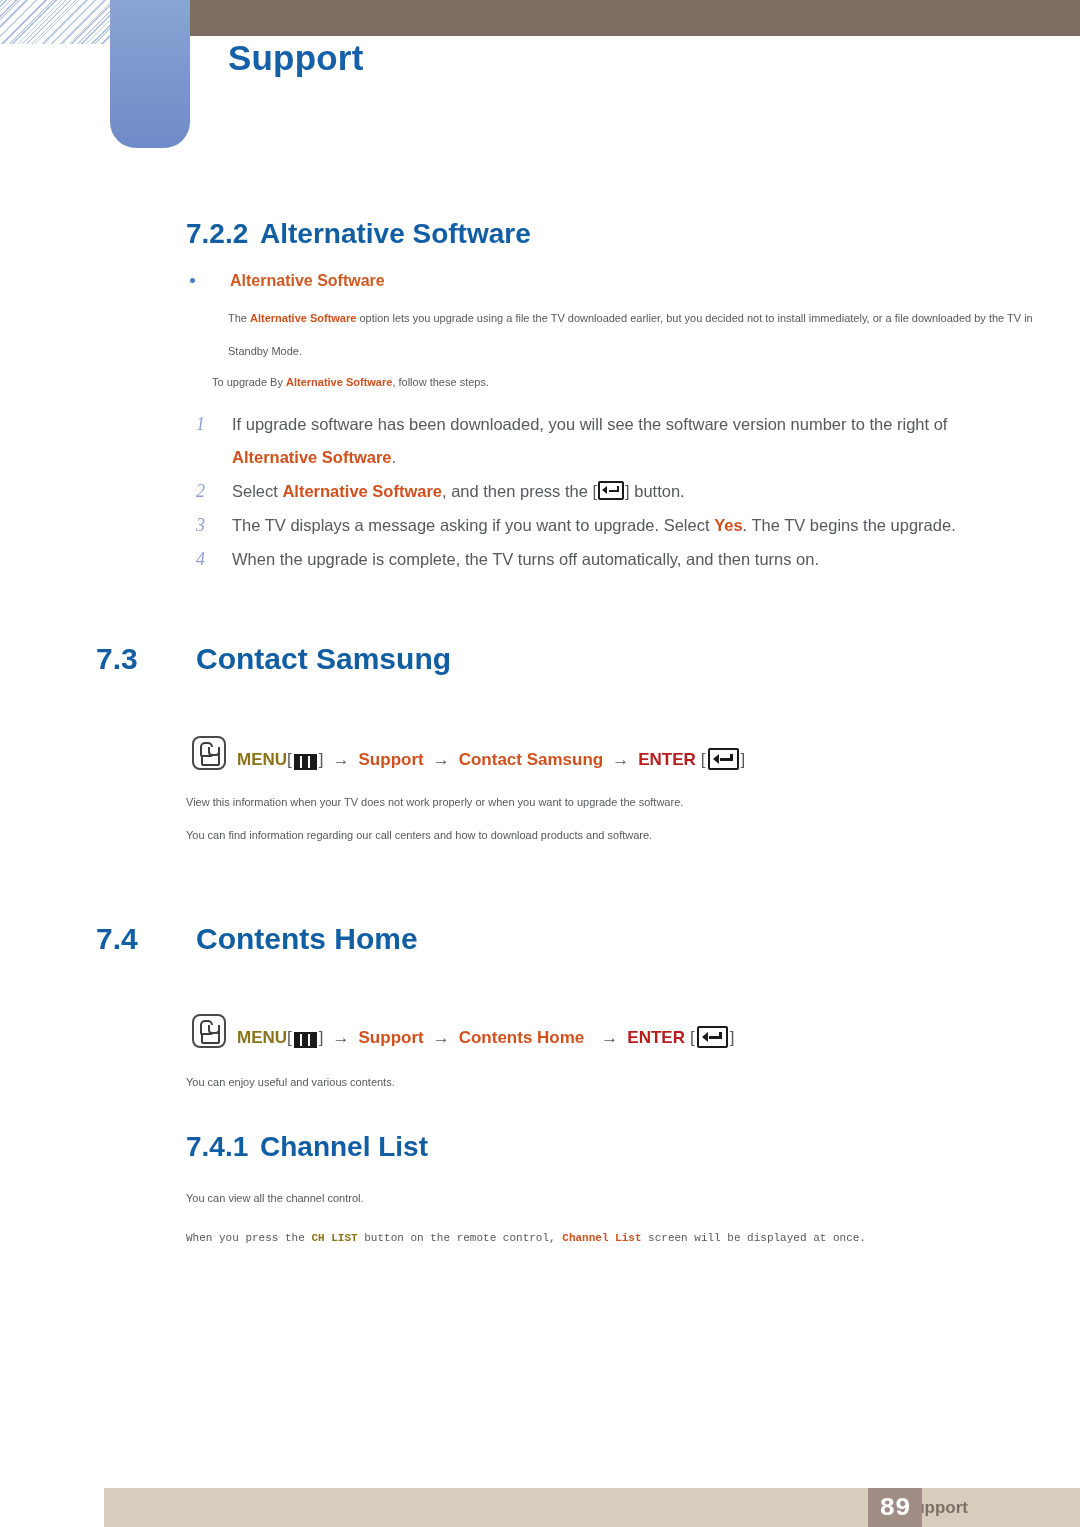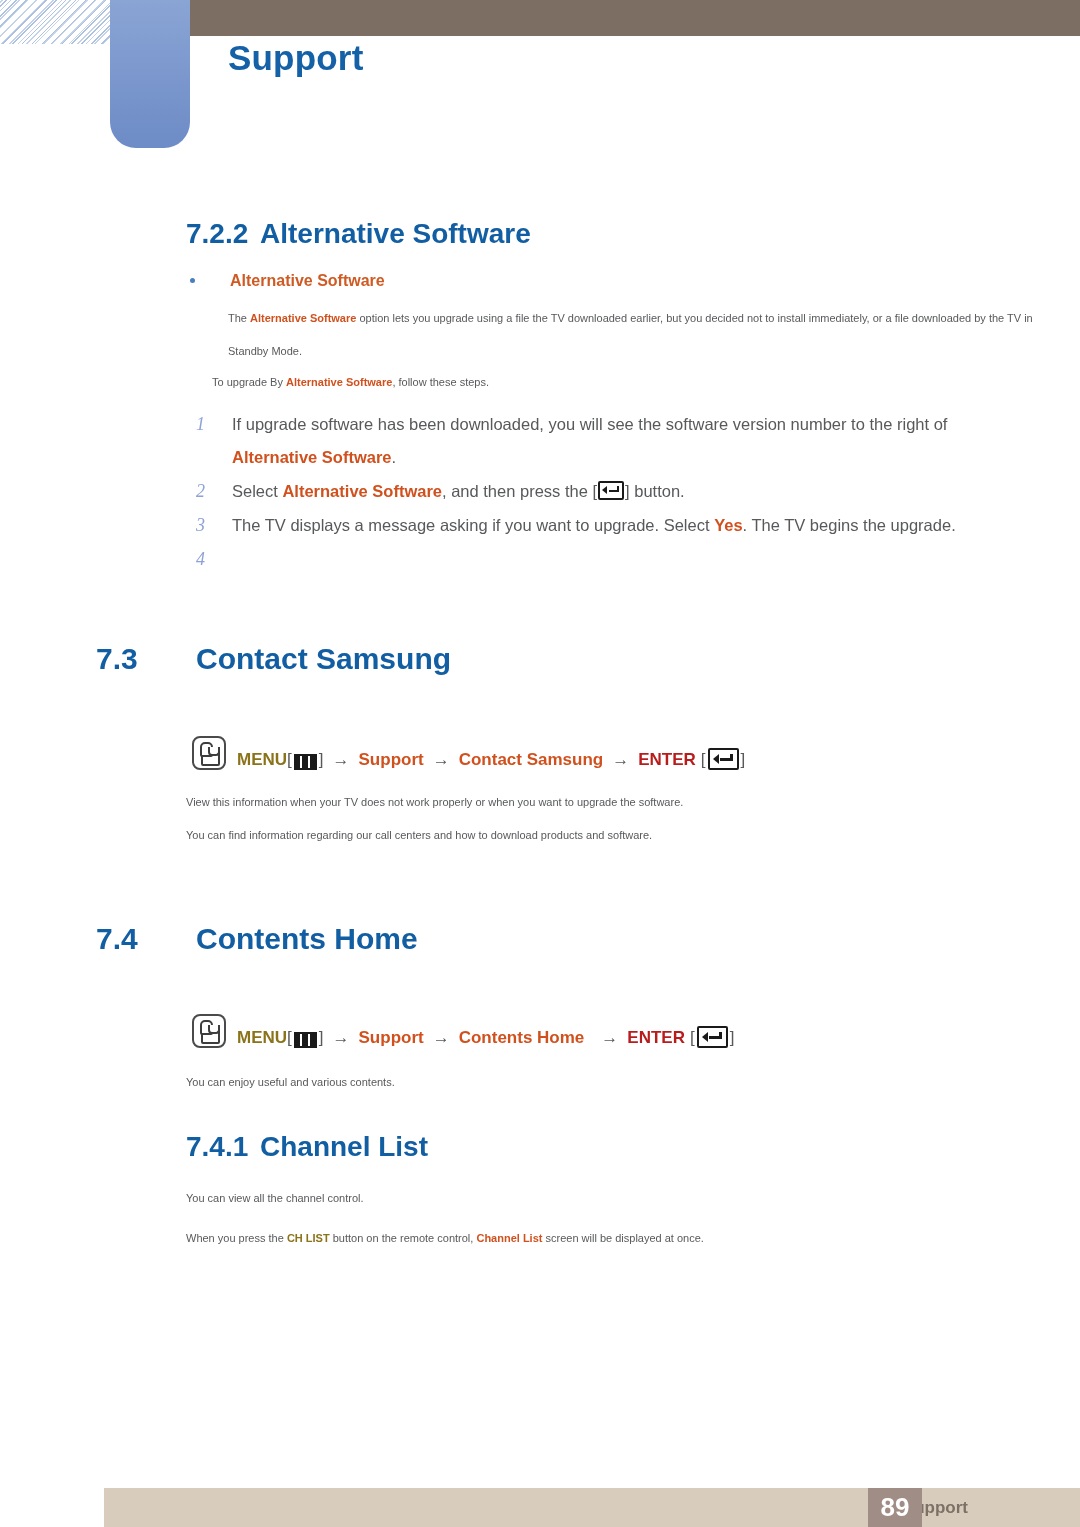--- a/index.html
+++ b/index.html
@@ -304,20 +304,21 @@
     top: 1488px;
     width: 54px;
     height: 39px;
     background: #a08e86;
     color: #ffffff;
     font-size: 26px;
     font-weight: bold;
     display: flex;
     align-items: center;
     justify-content: center;
+    font-family: Liberation Mono, monospace;
   }
 </style>
 </head>
 <body>
 
 <div class="page-header">
   <div class="hatch-block"></div>
   <div class="hatch-block2"></div>
   <div class="brown-bar"></div>
   <div class="blue-tab"></div>
@@ -346,21 +347,21 @@
     <div class="step">
       <span class="snum">1</span><span>If upgrade software has been downloaded, you will see the software version number to the right of </span><span class="orange">Alternative Software</span><span>.</span>
     </div>
     <div class="step">
       <span class="snum">2</span><span>Select </span><span class="orange">Alternative Software</span><span>, and then press the [</span><span class="inline-enter"><span class="head"></span><span class="bar"></span><span class="shaft"></span></span><span>] button.</span>
     </div>
     <div class="step">
       <span class="snum">3</span><span>The TV displays a message asking if you want to upgrade. Select </span><span class="orange">Yes</span><span>. The TV begins the upgrade.</span>
     </div>
     <div class="step">
-      <span class="snum">4</span>
+      <span class="snum">4</span><span>When the upgrade is complete, the TV turns off automatically, and then turns on.</span>
     </div>
   </div>
 
   <div class="h1" style="left:96px; top:642px;">
     <span class="num">7.3</span><span>Contact Samsung</span>
   </div>
 
   <div class="menupath" style="left:192px; top:736px;">
     <span class="touch-icon">
       <span class="pad"></span>
@@ -427,21 +428,21 @@
   </div>
 
   <div class="h2" style="left:186px; top:1131px;">
     <span class="num">7.4.1</span><span>Channel List</span>
   </div>
 
   <div class="para" style="left:186px; top:1182px;">
     <span>You can view all the channel control.</span>
   </div>
 
-  <div class="para" style="left:186px; top:1222px;">
+  <div class="para" style="left:186px; top:1222px;font-family:Liberation Mono, monospace;">
     <span>When you press the </span><span class="olive">CH LIST</span><span> button on the remote control, </span><span class="orange">Channel List</span><span> screen will be displayed at once.</span>
   </div>
 
 </div>
 
 <div class="footer">
   <div class="footer-label">Support</div>
 </div>
 <div class="footer-pagebox">89</div>
 

